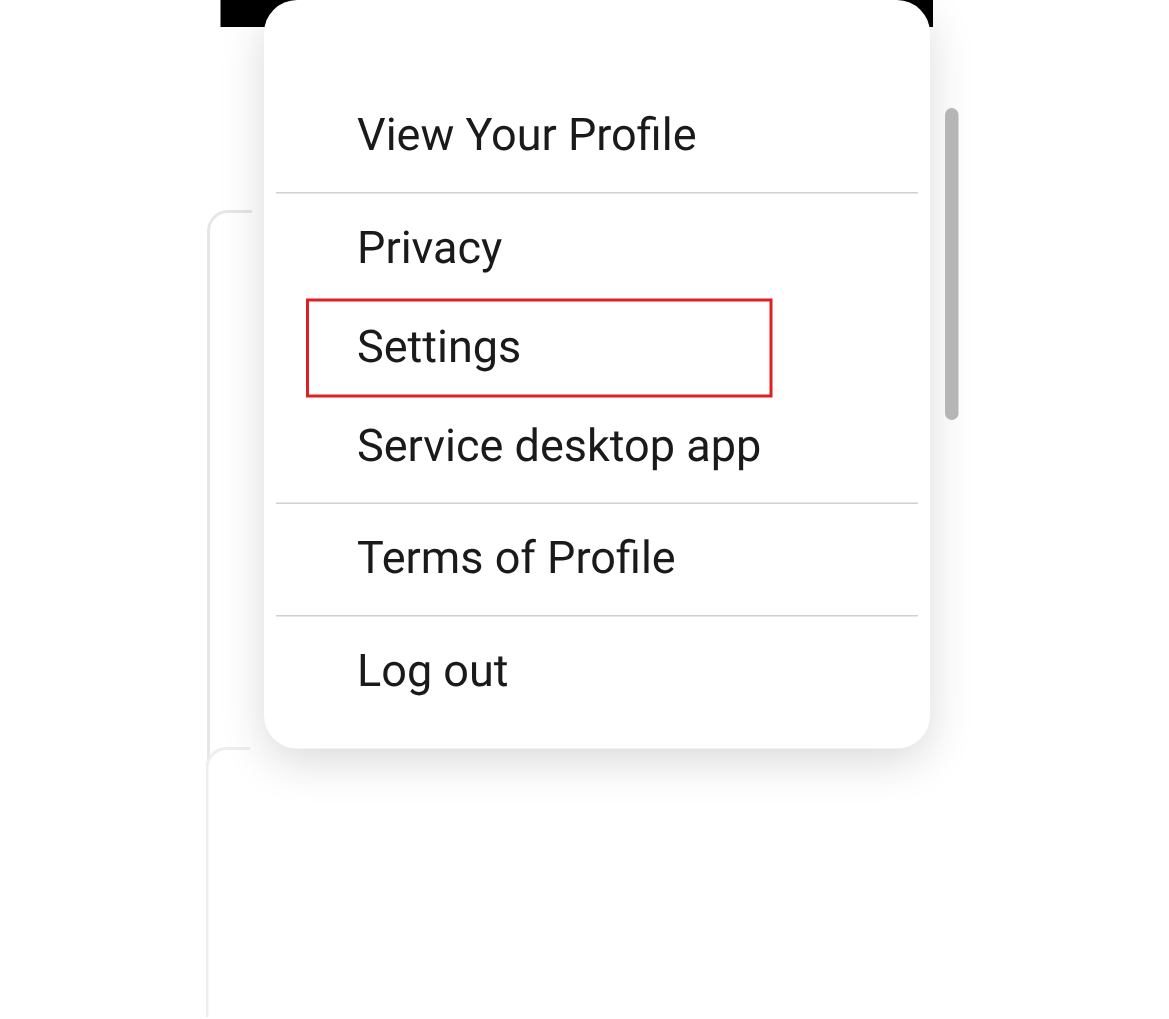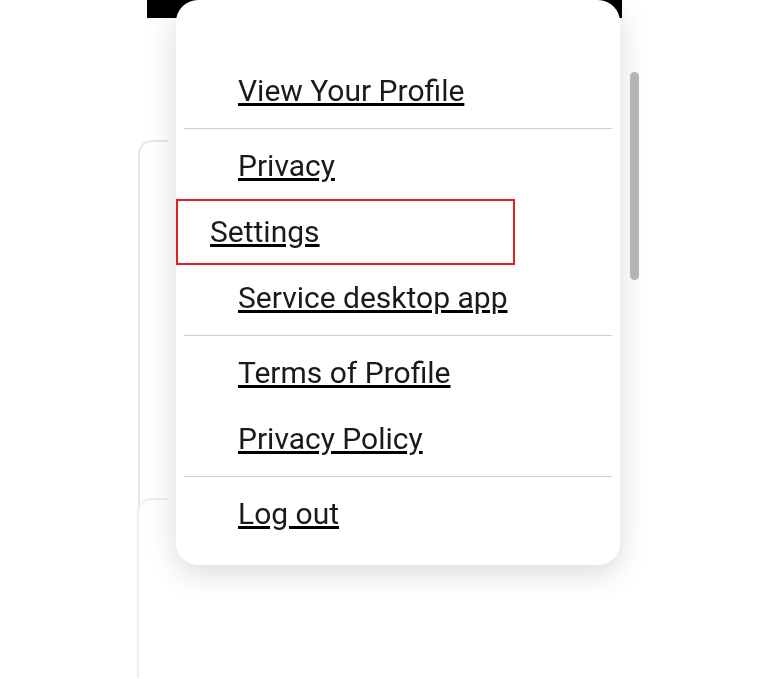--- a/index.html
+++ b/index.html
@@ -37,33 +37,33 @@
     .avatar-placeholder {
       width: 285px;
       height: 18px;
       margin-left: 58px;
       margin-bottom: 10px;
       border-radius: 28px;
       background: #ffffff;
     }
     .menu-section {
       padding: 0;
-      text-decoration: underline;
     }
     .menu-item {
       padding: 15px 0 15px 62px;
       font-size: 30px;
       color: #1a1a1a;
       font-weight: 400;
       cursor: pointer;
       line-height: 1.2;
     }
     .menu-item.highlighted {
       outline: 2px solid #e02020;
       outline-offset: -2px;
+      margin-left: 28px;
       margin-right: 105px;
       padding-left: 34px;
     }
     .divider {
       height: 1px;
       background: #d0d0d0;
       margin: 4px 8px 4px 8px;
     }
     .scrollbar {
       position: absolute;
@@ -117,21 +117,20 @@
   <div class="menu-section">
     <div class="menu-item">Privacy</div>
     <div class="menu-item highlighted">Settings</div>
     <div class="menu-item">Service desktop app</div>
   </div>
 
   <div class="divider"></div>
 
   <div class="menu-section">
     <div class="menu-item">Terms of Profile</div>
-    <div class="menu-item">Privacy Policy</div>
   </div>
 
   <div class="divider"></div>
 
   <div class="menu-section">
     <div class="menu-item">Log out</div>
   </div>
 </div>
 
 <div class="scrollbar"></div>

